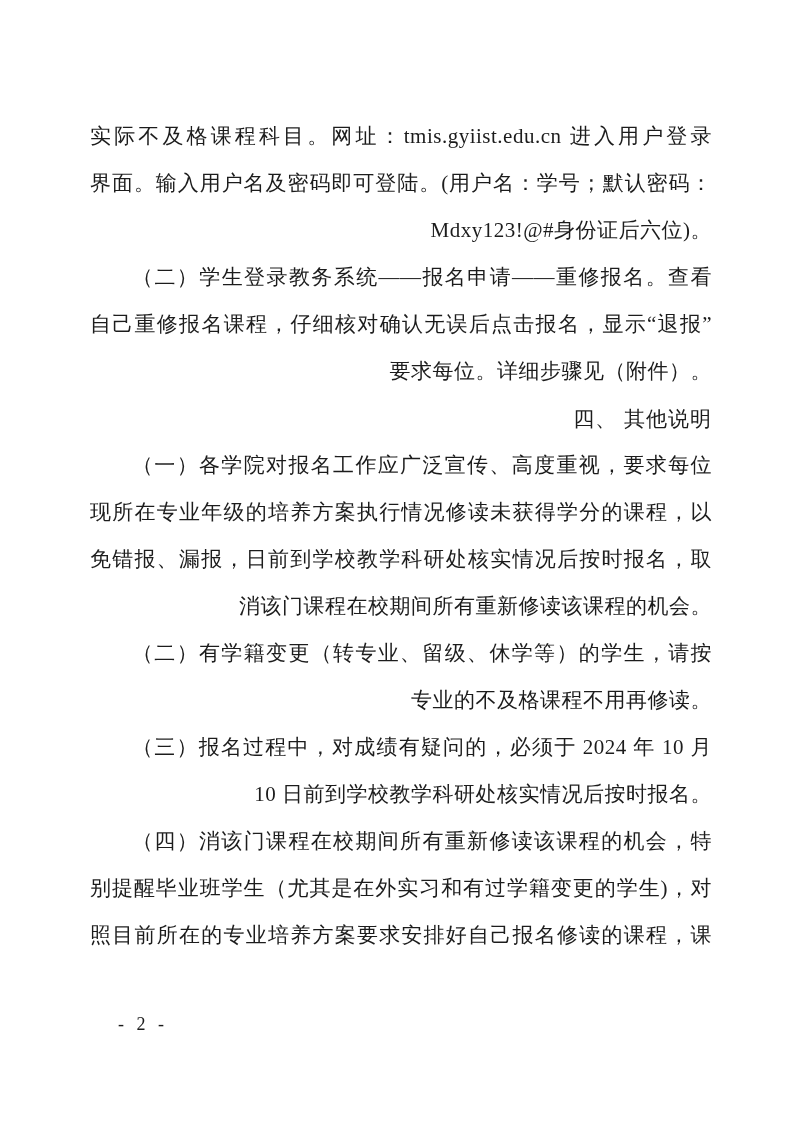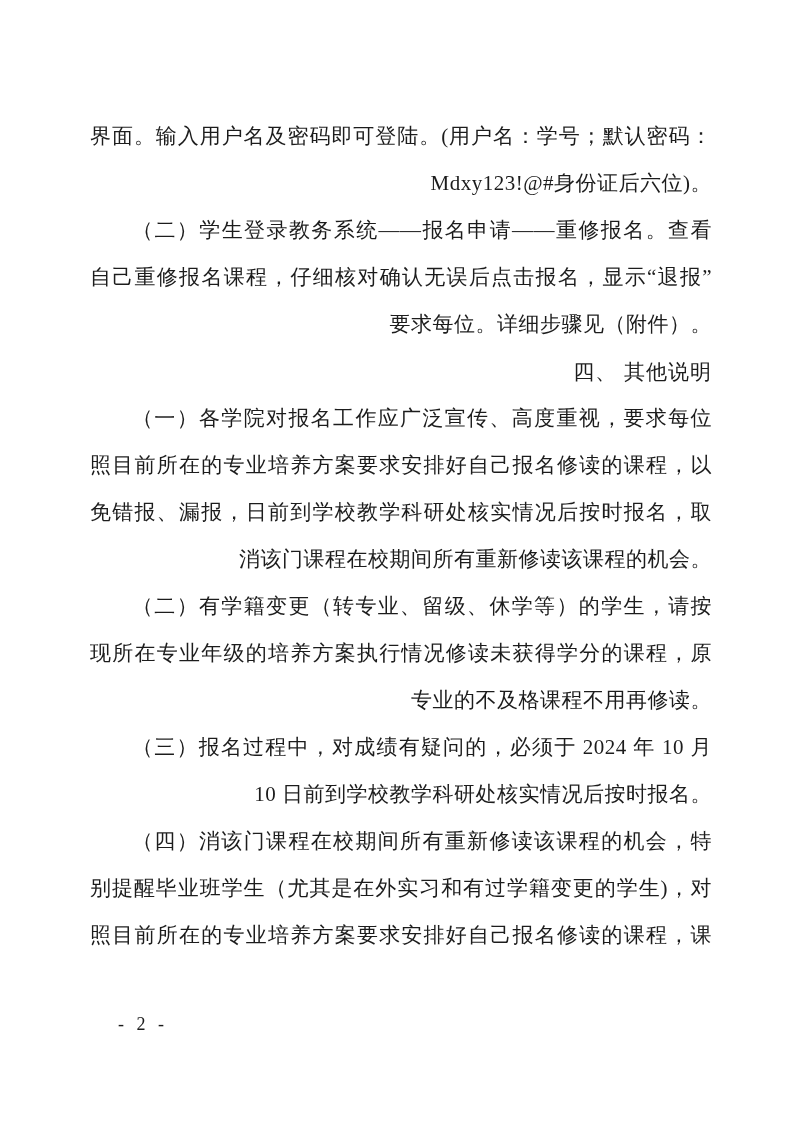--- a/index.html
+++ b/index.html
@@ -55,40 +55,40 @@
     color: #1c1c1c;
     font-family: "Liberation Serif", "DejaVu Serif", serif;
   }
 </style>
 </head>
 <body>
 
 <div class="page">
   <div class="doc-body">
       <div class="paragraph body">
+        <div class="line justify">实际不及格课程科目。网址：tmis.gyiist.edu.cn 进入用户登录</div>
         <div class="line justify">界面。输入用户名及密码即可登陆。(用户名：学号；默认密码：</div>
         <div class="line">Mdxy123!@#身份证后六位)。</div>
       </div>
       <div class="paragraph body">
         <div class="line justify indent">（二）学生登录教务系统——报名申请——重修报名。查看</div>
         <div class="line justify">自己重修报名课程，仔细核对确认无误后点击报名，显示“退报”</div>
         <div class="line">要求每位。详细步骤见（附件）。</div>
       </div>
       <div class="paragraph heading">
         <div class="line indent">四、 其他说明</div>
       </div>
       <div class="paragraph body">
         <div class="line justify indent">（一）各学院对报名工作应广泛宣传、高度重视，要求每位</div>
-        <div class="line justify">照目前所在的专业培养方案要求安排好自己报名修读的课程，以</div>
+        <div class="line justify">现所在专业年级的培养方案执行情况修读未获得学分的课程，以</div>
         <div class="line justify">免错报、漏报，日前到学校教学科研处核实情况后按时报名，取</div>
         <div class="line">消该门课程在校期间所有重新修读该课程的机会。</div>
       </div>
       <div class="paragraph body">
         <div class="line justify indent">（二）有学籍变更（转专业、留级、休学等）的学生，请按</div>
-        <div class="line justify">现所在专业年级的培养方案执行情况修读未获得学分的课程，原</div>
         <div class="line">专业的不及格课程不用再修读。</div>
       </div>
       <div class="paragraph body">
         <div class="line justify indent">（三）报名过程中，对成绩有疑问的，必须于 2024 年 10 月</div>
         <div class="line">10 日前到学校教学科研处核实情况后按时报名。</div>
       </div>
       <div class="paragraph body">
         <div class="line justify indent">（四）消该门课程在校期间所有重新修读该课程的机会，特</div>
         <div class="line justify">别提醒毕业班学生（尤其是在外实习和有过学籍变更的学生)，对</div>
         <div class="line justify">照目前所在的专业培养方案要求安排好自己报名修读的课程，课</div>

